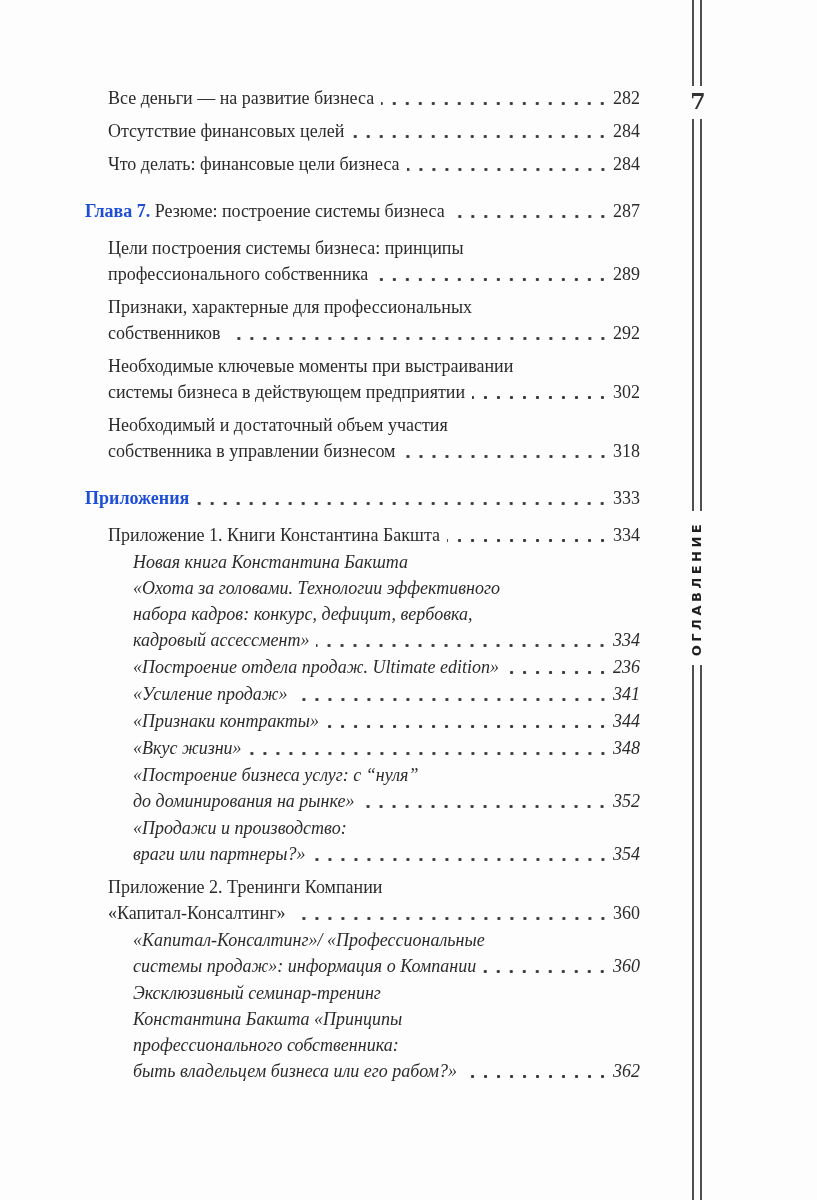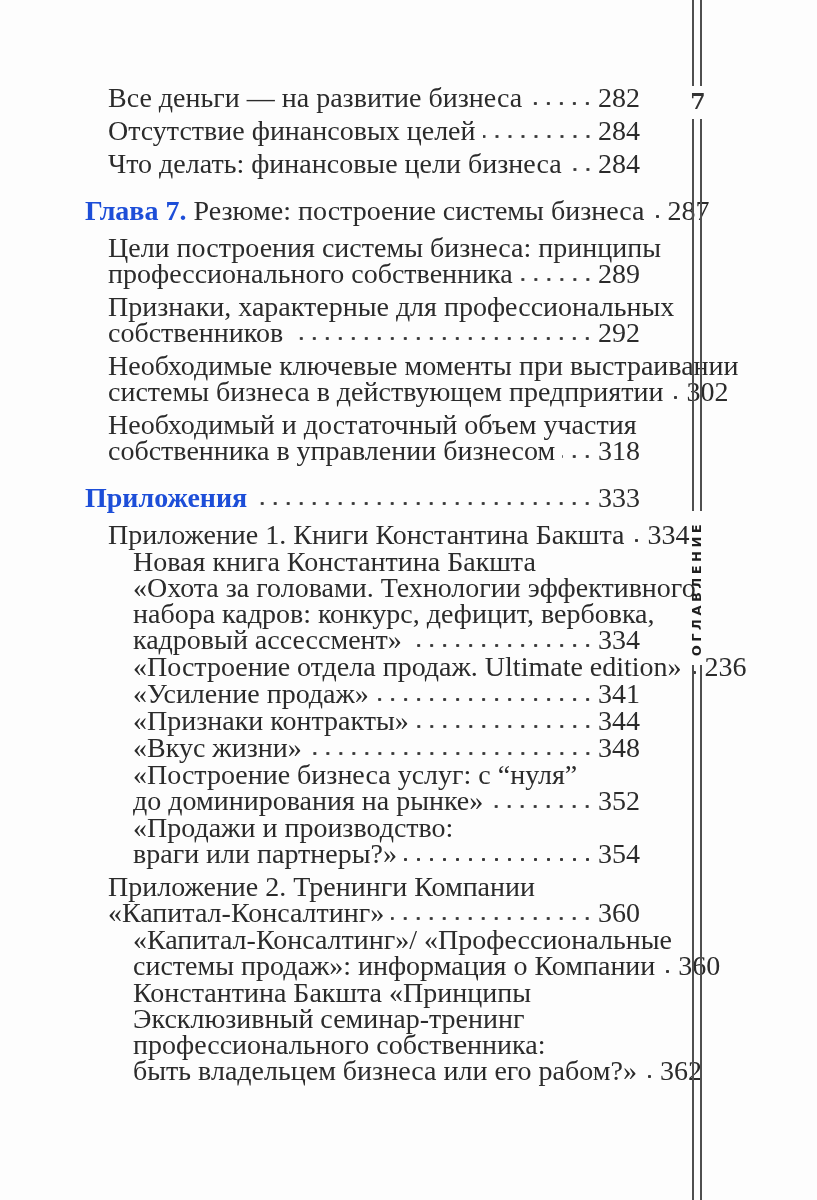--- a/index.html
+++ b/index.html
@@ -4,31 +4,31 @@
 <style>
   html,body{margin:0;padding:0;}
   body{
     width:817px;height:1200px;position:relative;overflow:hidden;
     background:#fdfdfd;
     font-family:"Liberation Serif","DejaVu Serif",serif;
     color:#2b2b2b;
   }
   .content{
     position:absolute;left:85px;top:85px;width:555px;
-    font-size:28px;
+    font-size:18px;
     text-align:right;
   }
   .entry{margin-top:7px;}
   .sp-first{margin-top:0;}
   .sp-tight{margin-top:1px;}
   .sp-section{margin-top:21px;}
   .sp-after-section{margin-top:11px;}
   .lvl0{padding-left:0;}
   .lvl1{padding-left:23px;}
-  .lvl2{padding-left:48px;}
+  .lvl2{padding-left:48px;font-style:italic;}
   .line{display:flex;align-items:baseline;line-height:26px;}
   .txt{white-space:nowrap;flex:0 0 auto;}
   .bold{font-weight:700;color:#1d4ed8;}
   .dots{
     flex:1 1 auto;min-width:12px;align-self:stretch;
     margin:0 4px 0 7px;
     background-image:radial-gradient(circle,#3a3a3a 1.35px,rgba(0,0,0,0) 1.7px);
     background-size:13px 7px;
     background-repeat:repeat-x;
     background-position:right 0 bottom 4px;
@@ -223,24 +223,24 @@
         <span class="txt">«Капитал-Консалтинг»/ «Профессиональные</span>
       </div>
       <div class="line">
         <span class="txt">системы продаж»: информация о Компании</span>
         <span class="dots"></span>
         <span class="pg">360</span>
       </div>
     </div>
     <div class="entry lvl2 sp-tight">
       <div class="line">
+        <span class="txt">Эксклюзивный семинар-тренинг</span>
+      </div>
+      <div class="line">
         <span class="txt">Константина Бакшта «Принципы</span>
-      </div>
-      <div class="line">
-        <span class="txt">Эксклюзивный семинар-тренинг</span>
       </div>
       <div class="line">
         <span class="txt">профессионального собственника:</span>
       </div>
       <div class="line">
         <span class="txt">быть владельцем бизнеса или его рабом?»</span>
         <span class="dots"></span>
         <span class="pg">362</span>
       </div>
     </div>

